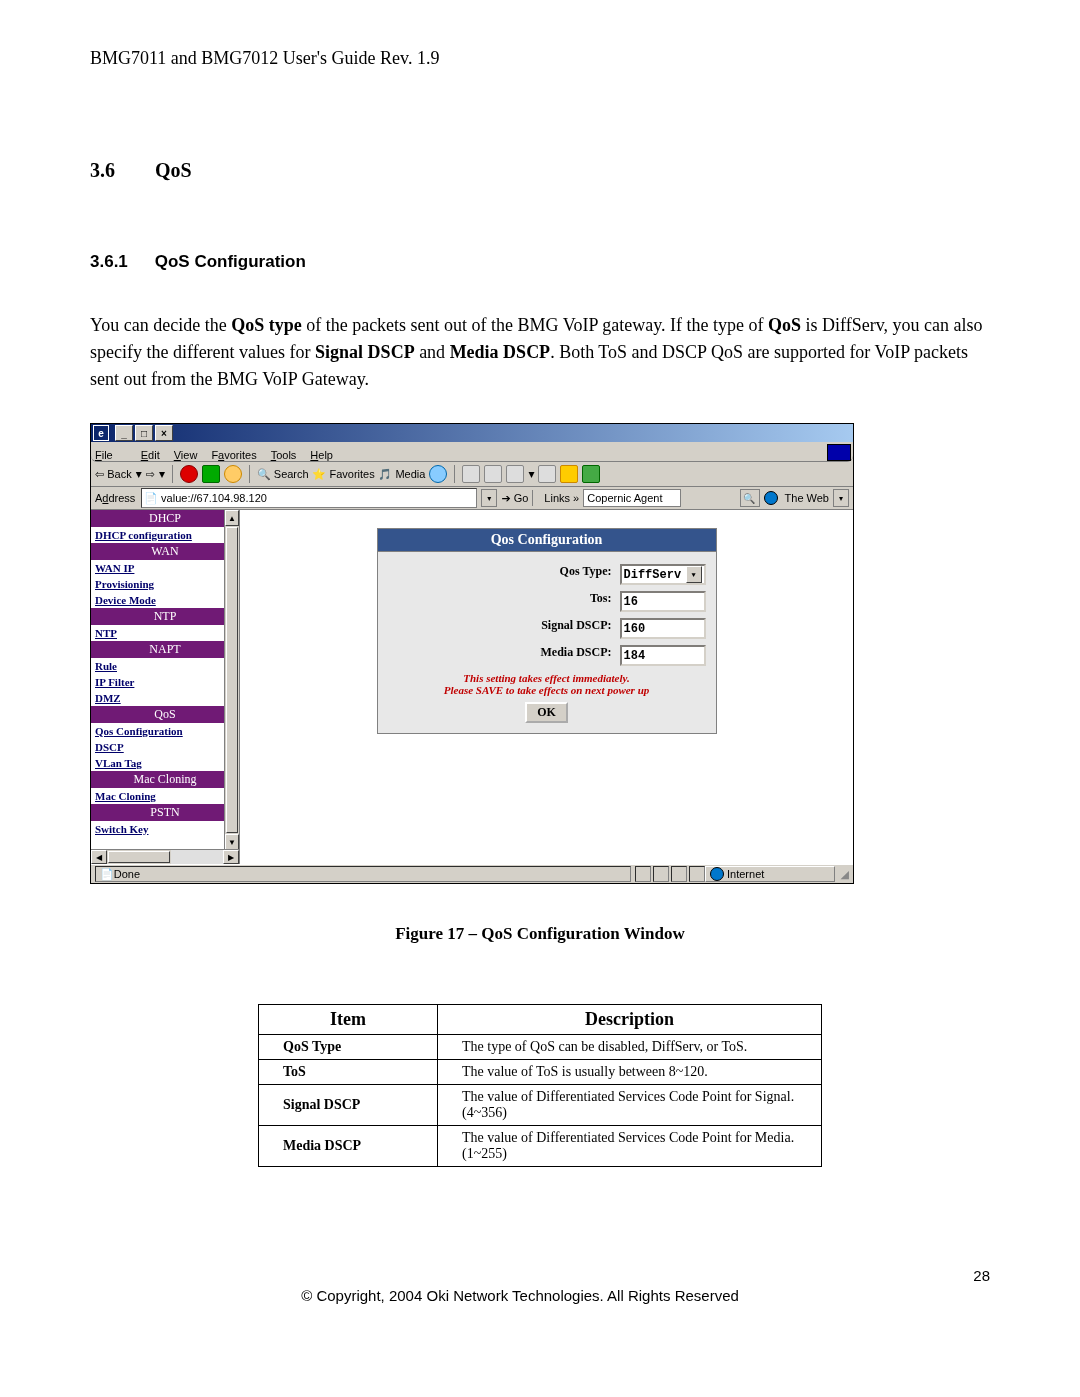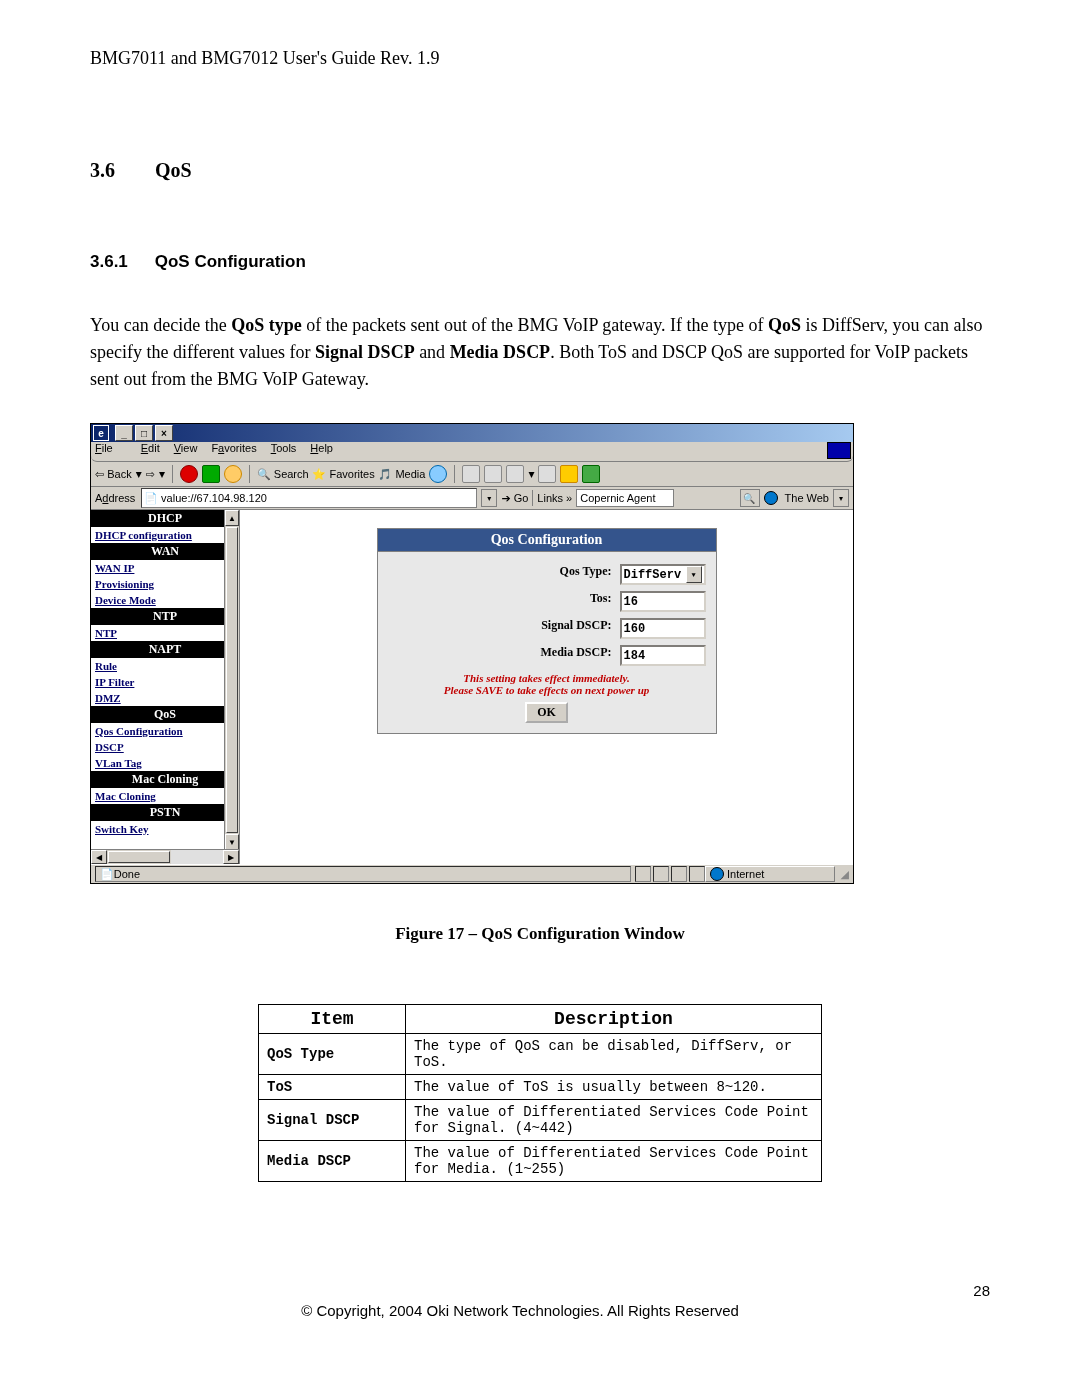--- a/index.html
+++ b/index.html
@@ -75,21 +75,21 @@
     color:#000;
     font-weight:bold;
     display:inline-flex;align-items:center;justify-content:center;
     font-size:10px;
     font-family: Arial;
   }
   .menubar {
     background:#d4d0c8;
     height:19px;
     display:flex;
-    align-items:flex-start;
+    align-items:flex-end;
     padding-left:4px;
     border-bottom:1px solid #808080;
     border-radius:6px;
   }
   .menubar span { margin-right:14px; }
   .menubar span u { text-decoration: underline; }
   .menubar .app-logo {
     margin-left:auto;
     width:22px;height:15px;
     background:#00a;
@@ -128,21 +128,21 @@
     height:18px;
     background:#fff;
     border:1px solid #808080;
     border-top-color:#404040;border-left-color:#404040;
     display:flex;align-items:center;
     padding:0 2px;
     font-size:11px;
   }
   .addr-drop { width:14px;height:16px;border:1px solid #808080;background:#d4d0c8;display:inline-flex;align-items:center;justify-content:center;font-size:8px;}
   .go-btn { font-size:11px; }
-  .links-lbl { font-size:11px; }
+  .links-lbl { font-size:11px;margin-left:7px; }
   .cop-agent {
     border:1px solid #808080;
     background:#fff;
     height:16px;width:90px;
     display:inline-flex;align-items:center;padding:0 3px;font-size:11px;
   }
   .mag { width:18px;height:16px;border:1px solid #808080;background:#d4d0c8;display:inline-flex;align-items:center;justify-content:center;font-size:10px;}
   .theweb-ball { width:12px;height:12px;border-radius:50%;background:#07c; border:1px solid #000; display:inline-block; margin-right:3px;}
   .theweb { font-size:11px; }
 
@@ -155,24 +155,24 @@
     width:148px;
     border-right:1px solid #808080;
     background:#fff;
     position:relative;
     overflow:hidden;
   }
   .sidebar {
     background:#fff;
   }
   .sb-header {
-    background:#000000;
+    background:#701a75;
     color:#fff;
     text-align:center;
-    font-weight:bold;
+    font-weight:normal;
     font-size:12px;
     padding:1px 0;
     font-family: "Times New Roman", serif;
   }
   .sb-link {
     color:#00006a;
     text-decoration:underline;
     font-size:11px;
     font-weight:bold;
     padding:2px 4px;
@@ -294,24 +294,23 @@
 
   
   .def-table {
     border-collapse: collapse;
     margin: 0 auto;
     width: 564px;
     font-size:15px;
   }
   .def-table th, .def-table td {
     border:1px solid #000;
-    padding:4px 8px;
+    padding:4px 24px;
     text-align:left;
     vertical-align:middle;
-    font-family:Liberation Mono, monospace;
   }
   .def-table th {
     font-weight:bold;
     font-size:18px;
     text-align:center;
   }
   .def-table td.item { font-weight:bold; width:130px; font-size:14px;}
   .def-table td.desc { font-size:14px; }
 
   .footer {
@@ -501,21 +500,21 @@
     <tr>
       <td class="item">QoS Type</td>
       <td class="desc">The type of QoS can be disabled, DiffServ, or ToS.</td>
     </tr>
     <tr>
       <td class="item">ToS</td>
       <td class="desc">The value of ToS is usually between 8~120.</td>
     </tr>
     <tr>
       <td class="item">Signal DSCP</td>
-      <td class="desc">The value of Differentiated Services Code Point for Signal. (4~442)</td>
+      <td class="desc">The value of Differentiated Services Code Point for Signal. (4~356)</td>
     </tr>
     <tr>
       <td class="item">Media DSCP</td>
       <td class="desc">The value of Differentiated Services Code Point for Media. (1~255)</td>
     </tr>
   </tbody>
     </table>
 
   <div class="footer">
     <span class="fl">© Copyright, 2004 Oki Network Technologies. All Rights Reserved</span>

